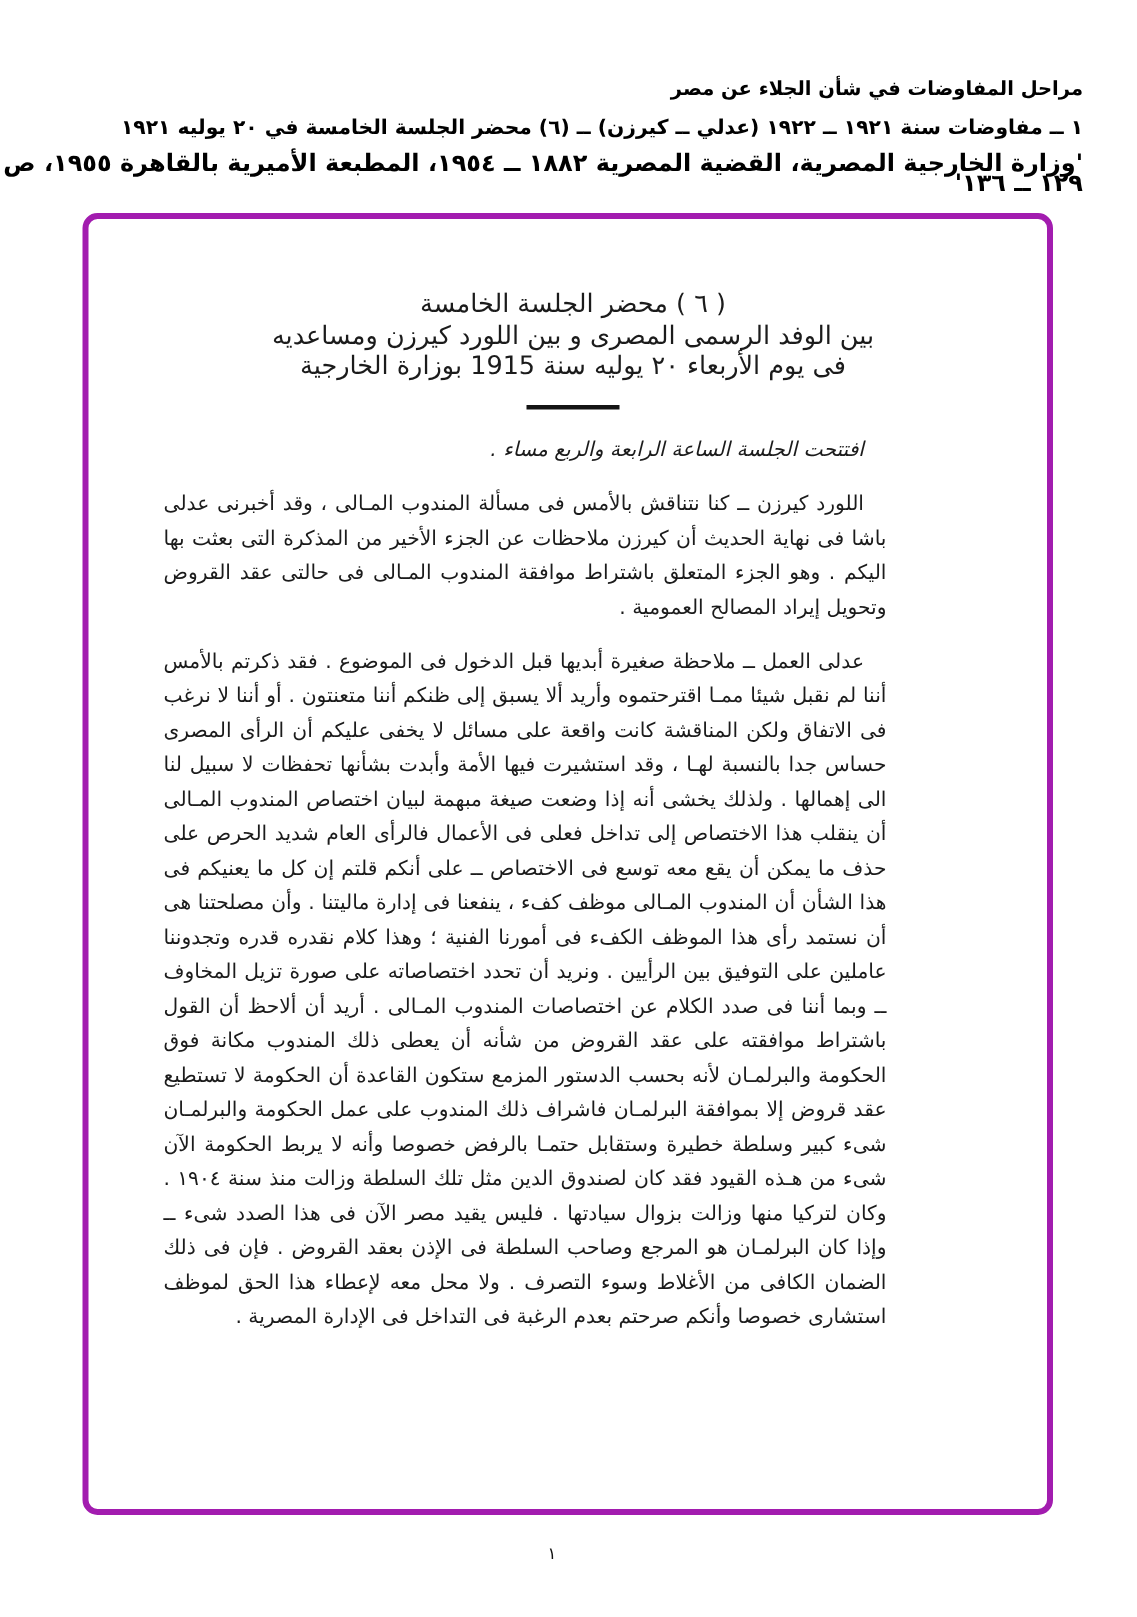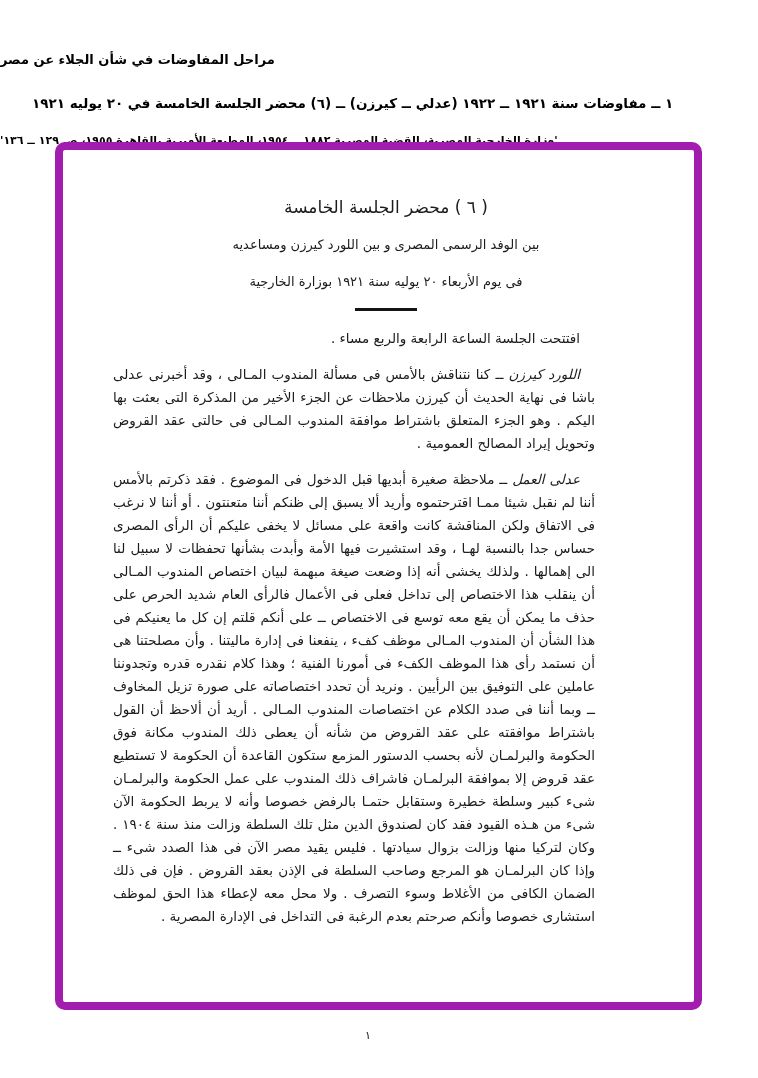--- a/index.html
+++ b/index.html
@@ -15,38 +15,38 @@
     color: #000000;
     overflow: hidden;
   }
 
   
   .page-header {
     position: absolute;
     top: 52px;
     left: 0;
     width: 722px;
-    text-align: left;
+    text-align: right;
     direction: rtl;
     font-weight: bold;
     color: #000000;
   }
   .hdr-line1 { font-size: 13px;   line-height: 15px; }
-  .hdr-line2 { font-size: 13.5px; line-height: 16px; margin-top: 28px; padding-left: 32px; }
-  .hdr-line3 { font-size: 11px; line-height: 13px; margin-top: 23px; }
+  .hdr-line2 { font-size: 13.5px; line-height: 16px; margin-top: 10px; padding-left: 32px; }
+  .hdr-line3 { font-size: 16px; line-height: 13px; margin-top: 9px; }
 
   
   .doc-frame {
     position: absolute;
     left: 55px;
     top: 142px;
     width: 647px;
     height: 868px;
     box-sizing: border-box;
-    border: 8px solid #a21caf;
+    border: 4px solid #a21caf;
     border-radius: 10px;
     background: #ffffff;
     overflow: hidden;
   }
 
   
   .doc {
     position: absolute;
     top: 46px;
     left: 50px;
@@ -59,40 +59,40 @@
   .doc-headings {
     position: relative;
     left: 32px;
     text-align: center;
   }
   .doc-title {
     font-size: 17px;
     line-height: 22px;
   }
   .doc-sub {
-    font-size: 13px;
+    font-size: 17px;
     line-height: 20px;
-    margin-top: 17px;
   }
   .title-divider {
     width: 62px;
     height: 3px;
     background: #141414;
     margin: 16px auto 0 auto;
   }
   .opening-line {
     margin: 16px 0 0 0;
     text-indent: 15px;
+    font-style: italic;
   }
   .para {
     margin: 13px 0 0 0;
     text-align: justify;
     text-indent: 15px;
   }
-  .speaker { white-space: nowrap; font-style: italic; }
+  .speaker { white-space: nowrap; }
 
   
   .page-number {
     position: absolute;
     top: 1029px;
     left: 0;
     width: 736px;
     text-align: center;
     font-size: 11px;
     color: #111111;
@@ -106,21 +106,21 @@
   <div class="hdr-line2">١ ــ مفاوضات سنة ١٩٢١ ــ ١٩٢٢ (عدلي ــ كيرزن) ــ (٦) محضر الجلسة الخامسة في ٢٠ يوليه ١٩٢١</div>
   <div class="hdr-line3">'وزارة الخارجية المصرية، القضية المصرية ١٨٨٢ ــ ١٩٥٤، المطبعة الأميرية بالقاهرة ١٩٥٥، ص ١٢٩ ــ ١٣٦'</div>
 </div>
 
 <div class="doc-frame">
   <div class="doc">
 
     <div class="doc-headings">
       <div class="doc-title">( ٦ ) محضر الجلسة الخامسة</div>
       <div class="doc-sub">بين الوفد الرسمى المصرى و بين اللورد كيرزن ومساعديه</div>
-      <div class="doc-sub">فى يوم الأربعاء ٢٠ يوليه سنة ١٩٢١ بوزارة الخارجية</div>
+      <div class="doc-sub">فى يوم الأربعاء ٢٠ يوليه سنة 1915 بوزارة الخارجية</div>
       <div class="title-divider"></div>
     </div>
 
     <p class="opening-line">افتتحت الجلسة الساعة الرابعة والربع مساء .</p>
 
     <p class="para">
       <span class="speaker">اللورد كيرزن</span>
       <span>ــ</span>
       <span>كنا نتناقش بالأمس فى مسألة المندوب المـالى ، وقد أخبرنى عدلى باشا فى نهاية الحديث أن كيرزن ملاحظات عن الجزء الأخير من المذكرة التى بعثت بها اليكم . وهو الجزء المتعلق باشتراط موافقة المندوب المـالى فى حالتى عقد القروض وتحويل إيراد المصالح العمومية .</span>
     </p>

